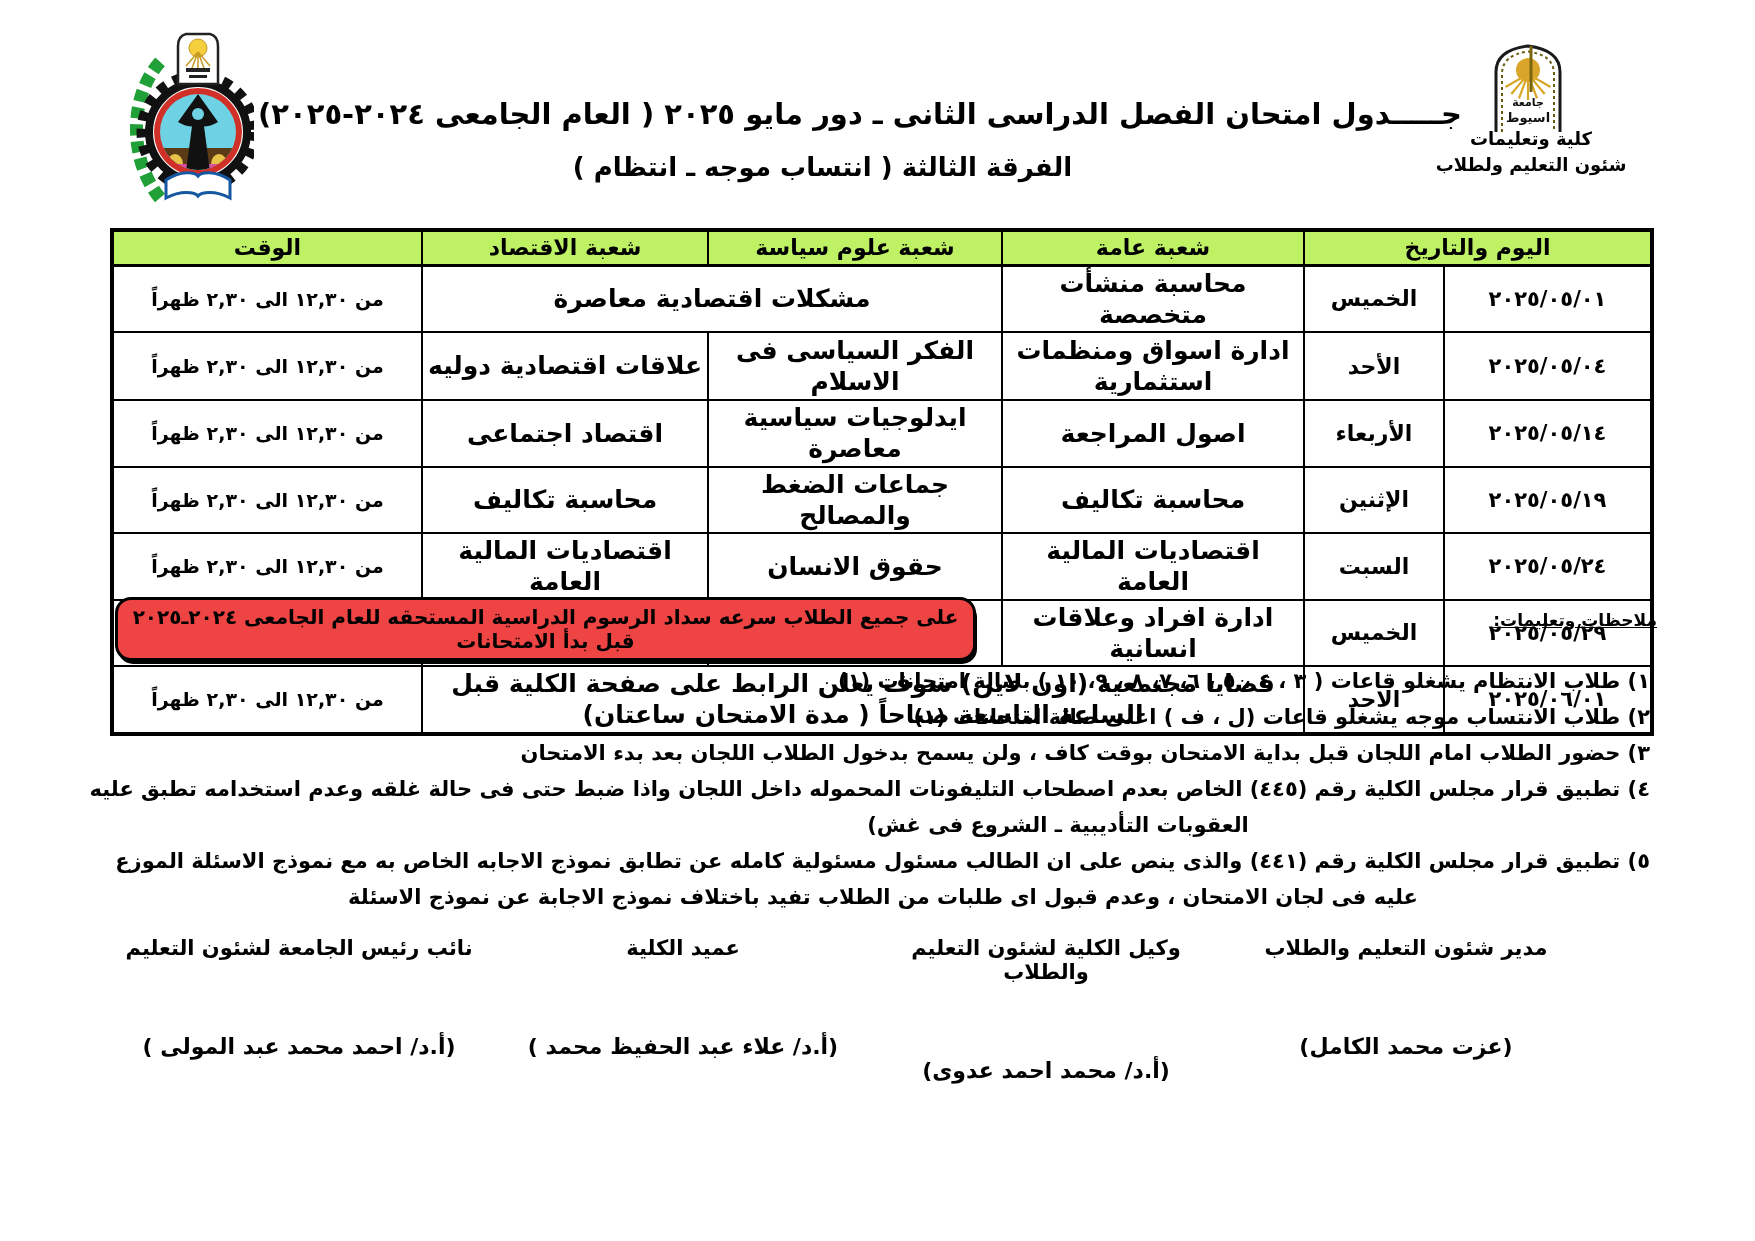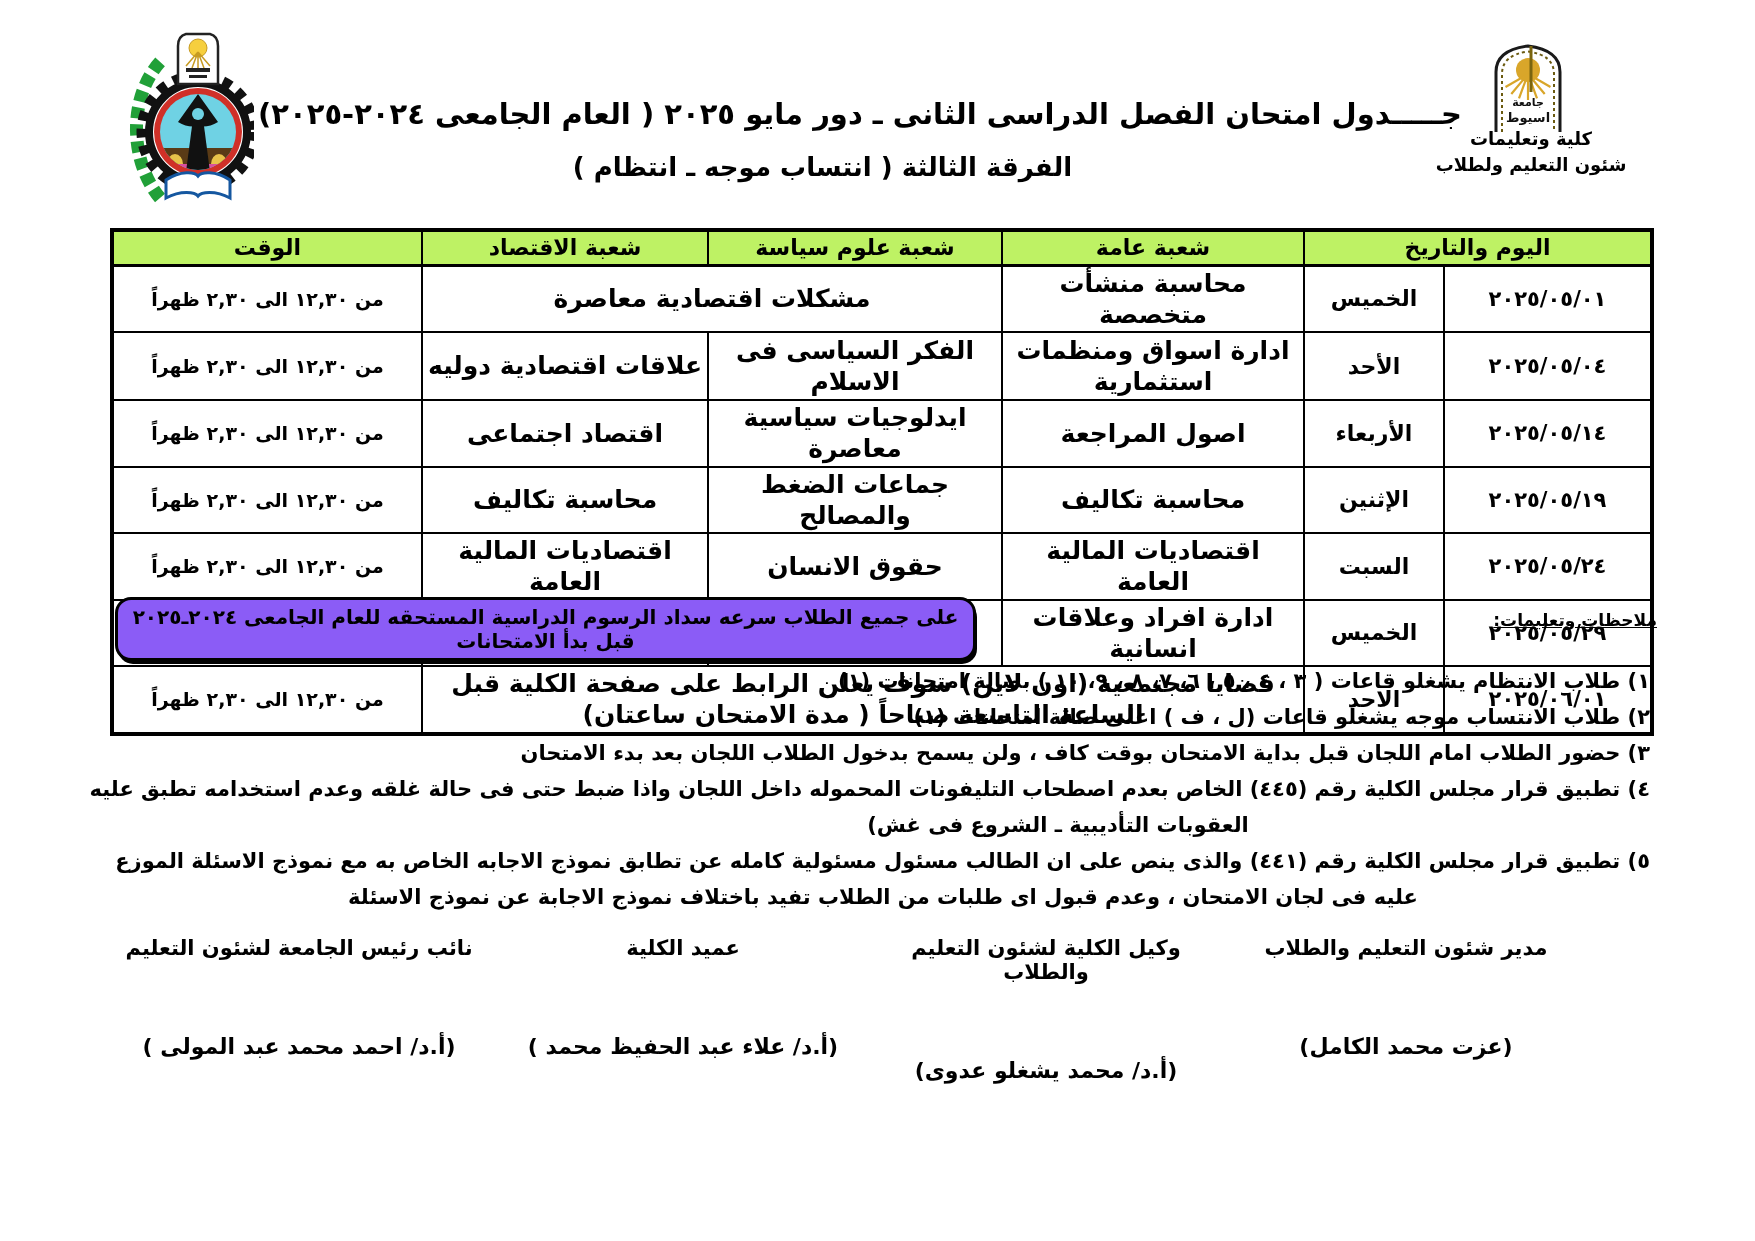--- a/index.html
+++ b/index.html
@@ -48,21 +48,21 @@
   td.subject{font-size:25px;line-height:1.25;}
   td.day{font-size:22px;}
   td.date{font-size:21px;letter-spacing:4px;direction:ltr;}
   td.time{font-size:19px;}
   
   .banner{
     position:absolute;left:115px;top:597px;width:855px;height:58px;
     border:3px solid #000;border-radius:16px;
     box-shadow:2px 4px 0 -1px #000;
     display:flex;align-items:center;justify-content:center;
-    font-size:20px;text-align:center;background:#8b5cf6;
+    font-size:20px;text-align:center;background:#ef4444;
   }
   .notes-heading{
     position:absolute;right:98px;top:610px;
     font-size:17px;text-decoration:underline;
   }
   .notes{position:absolute;left:116px;right:105px;top:663px;font-size:21px;line-height:36px;}
   .note-line{white-space:nowrap;}
   .nr{text-align:right;}
   .nc{text-align:center;}
   .nc-shift{text-align:center;margin-left:350px;}
@@ -214,21 +214,21 @@
     <div class="note-line nr">٥) تطبيق قرار مجلس الكلية رقم (٤٤١) والذى ينص على ان الطالب مسئول مسئولية كامله عن تطابق نموذج الاجابه الخاص به مع نموذج الاسئلة الموزع</div>
     <div class="note-line nc">عليه فى لجان الامتحان ، وعدم قبول اى طلبات من الطلاب تفيد باختلاف نموذج الاجابة عن نموذج الاسئلة</div>
   </div>
 
   <div class="sig sig1">
     <div>مدير شئون التعليم والطلاب</div>
     <div class="sig-name">(عزت محمد الكامل)</div>
   </div>
   <div class="sig sig2">
     <div>وكيل الكلية لشئون التعليم والطلاب</div>
-    <div class="sig-name">(أ.د/ محمد يشغلو عدوى)</div>
+    <div class="sig-name">(أ.د/ محمد احمد عدوى)</div>
   </div>
   <div class="sig sig3">
     <div>عميد الكلية</div>
     <div class="sig-name">(أ.د/ علاء عبد الحفيظ محمد )</div>
   </div>
   <div class="sig sig4">
     <div>نائب رئيس الجامعة لشئون التعليم</div>
     <div class="sig-name">(أ.د/ احمد محمد عبد المولى )</div>
   </div>
 

